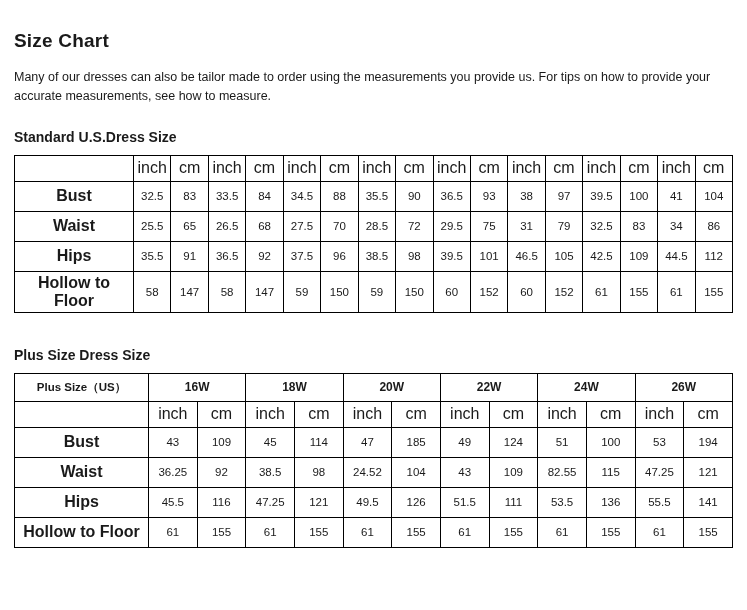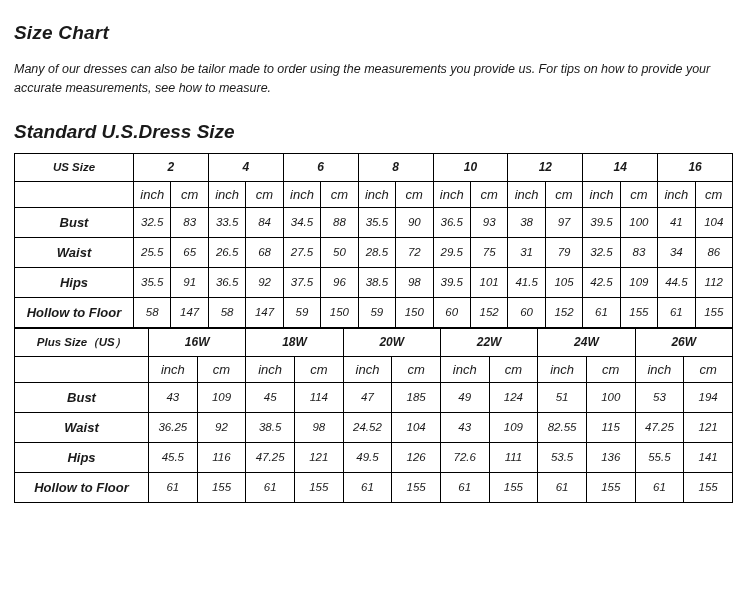--- a/index.html
+++ b/index.html
@@ -8,39 +8,38 @@
     background: #ffffff;
   }
   body {
     width: 747px;
     height: 610px;
     font-family: "Liberation Sans", sans-serif;
     color: #1a1a1a;
     overflow: hidden;
   }
   .page {
-    padding: 18px 14px 0 14px;
+    padding: 26px 14px 0 14px;
     box-sizing: border-box;
     width: 747px;
-    font-style: italic;
   }
   h1.title {
     font-size: 19px;
     font-weight: bold;
     margin: 4px 0 16px 0;
     letter-spacing: 0.2px;
   }
   p.intro {
     font-size: 12.5px;
     line-height: 1.55;
     margin: 0 10px 22px 0;
     max-width: 700px;
   }
   h2.section {
-    font-size: 19px;
+    font-size: 14px;
     font-weight: bold;
     margin: 0 0 10px 0;
   }
   h2.section.second {
     margin-top: 34px;
   }
   table.size {
     border-collapse: collapse;
     width: 719px;
     table-layout: fixed;
@@ -49,33 +48,33 @@
     border: 1px solid #000000;
     font-size: 11.5px;
     text-align: center;
     height: 22px;
     padding: 2px 1px;
     font-weight: normal;
     box-sizing: border-box;
   }
   table.size .rowlabel {
     font-weight: bold;
-    font-size: 13px;
+    font-size: 16px;
     width: 119px;
   }
   table.size .corner {
     font-weight: bold;
     font-size: 11.5px;
   }
   table.size .sizehead {
     font-weight: bold;
     font-size: 12px;
   }
   table.size tr.units td {
-    font-size: 13px;
+    font-size: 16px;
   }
   table.size tr.header td {
     height: 28px;
   }
   table.size tr.units td {
     height: 26px;
   }
   table.size tr.datarow td {
     height: 30px;
   }
@@ -90,31 +89,20 @@
 <div class="page">
 
   <h1 class="title">Size Chart</h1>
 
   <p class="intro">Many of our dresses can also be tailor made to order using the measurements you provide us. For tips on how to provide your accurate measurements, see how to measure.</p>
 
   <h2 class="section">Standard U.S.Dress Size</h2>
 
   <table class="size standard">
     <tbody id="standard-body">
-        <tr class="header">
-          <td class="corner rowlabel">US Size</td>
-          <td class="sizehead" colspan="2">2</td>
-          <td class="sizehead" colspan="2">4</td>
-          <td class="sizehead" colspan="2">6</td>
-          <td class="sizehead" colspan="2">8</td>
-          <td class="sizehead" colspan="2">10</td>
-          <td class="sizehead" colspan="2">12</td>
-          <td class="sizehead" colspan="2">14</td>
-          <td class="sizehead" colspan="2">16</td>
-        </tr>
         <tr class="units">
           <td class="rowlabel"></td>
           <td>inch</td>
           <td>cm</td>
           <td>inch</td>
           <td>cm</td>
           <td>inch</td>
           <td>cm</td>
           <td>inch</td>
           <td>cm</td>
@@ -146,21 +134,21 @@
           <td>41</td>
           <td>104</td>
         </tr>
         <tr class="datarow">
           <td class="rowlabel">Waist</td>
           <td>25.5</td>
           <td>65</td>
           <td>26.5</td>
           <td>68</td>
           <td>27.5</td>
-          <td>50</td>
+          <td>70</td>
           <td>28.5</td>
           <td>72</td>
           <td>29.5</td>
           <td>75</td>
           <td>31</td>
           <td>79</td>
           <td>32.5</td>
           <td>83</td>
           <td>34</td>
           <td>86</td>
@@ -170,21 +158,21 @@
           <td>35.5</td>
           <td>91</td>
           <td>36.5</td>
           <td>92</td>
           <td>37.5</td>
           <td>96</td>
           <td>38.5</td>
           <td>98</td>
           <td>39.5</td>
           <td>101</td>
-          <td>41.5</td>
+          <td>46.5</td>
           <td>105</td>
           <td>42.5</td>
           <td>109</td>
           <td>44.5</td>
           <td>112</td>
         </tr>
         <tr class="datarow">
           <td class="rowlabel">Hollow to Floor</td>
           <td>58</td>
           <td>147</td>
@@ -199,20 +187,21 @@
           <td>60</td>
           <td>152</td>
           <td>61</td>
           <td>155</td>
           <td>61</td>
           <td>155</td>
         </tr>
       </tbody>
   </table>
 
+  <h2 class="section second">Plus Size Dress Size</h2>
 
   <table class="size plus">
     <tbody id="plus-body">
         <tr class="header">
           <td class="corner rowlabel">Plus Size（US）</td>
           <td class="sizehead" colspan="2">16W</td>
           <td class="sizehead" colspan="2">18W</td>
           <td class="sizehead" colspan="2">20W</td>
           <td class="sizehead" colspan="2">22W</td>
           <td class="sizehead" colspan="2">24W</td>
@@ -264,21 +253,21 @@
           <td>121</td>
         </tr>
         <tr class="datarow">
           <td class="rowlabel">Hips</td>
           <td>45.5</td>
           <td>116</td>
           <td>47.25</td>
           <td>121</td>
           <td>49.5</td>
           <td>126</td>
-          <td>72.6</td>
+          <td>51.5</td>
           <td>111</td>
           <td>53.5</td>
           <td>136</td>
           <td>55.5</td>
           <td>141</td>
         </tr>
         <tr class="datarow">
           <td class="rowlabel">Hollow to Floor</td>
           <td>61</td>
           <td>155</td>

